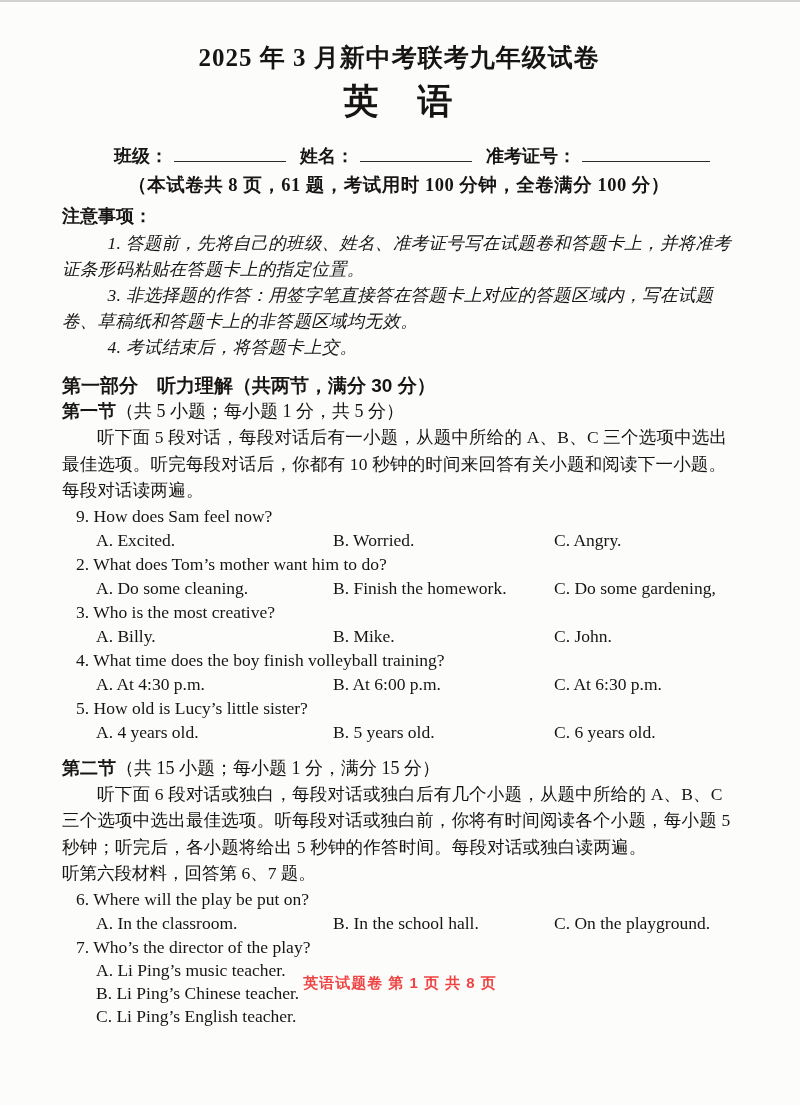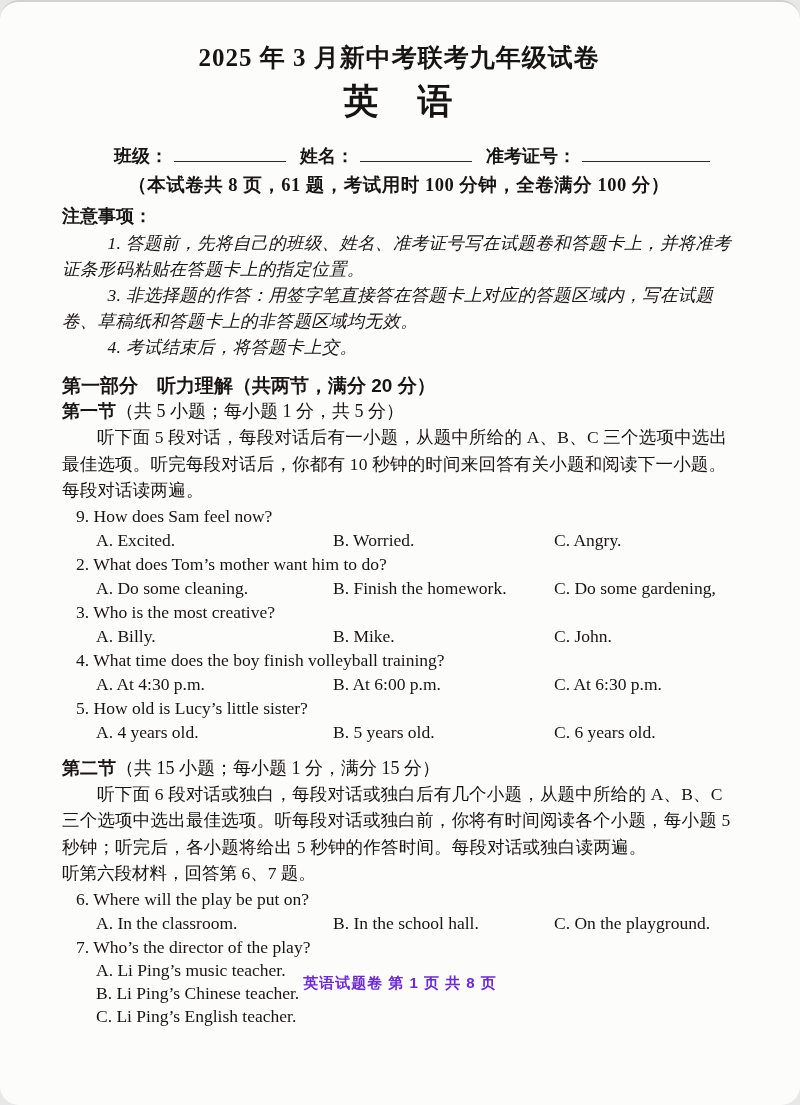--- a/index.html
+++ b/index.html
@@ -6,21 +6,20 @@
   .sheet{
     position:relative;
     width:800px;height:1105px;
     margin:0 auto;
     background:#fcfcfb;
     overflow:hidden;
     color:#171513;
     font-family:"Liberation Serif","DejaVu Serif",serif;
     box-sizing:border-box;
     border-top:2px solid #d2d2d2;
-    border-radius:19px;
   }
   .content{padding:40px 64px 0 62px;}
   .exam-title{
     text-align:center;
     font-size:25px;font-weight:bold;
     line-height:32px;
     font-family:"Liberation Serif","DejaVu Serif",serif;
     letter-spacing:1px;
   }
   .exam-subject{
@@ -109,21 +108,21 @@
   .opts-block div{line-height:23px;}
   .sec2-gap{height:12px;}
   .footer{
     position:absolute;
     left:0;right:0;top:972px;
     text-align:center;
     font-size:15px;
     font-weight:bold;
     font-family:"Liberation Sans","DejaVu Sans",sans-serif;
     letter-spacing:1px;
-    color:#6d28d9;
+    color:#ef4444;
   }
 </style>
 </head>
 <body>
 
 <div class="sheet">
   <div class="content">
 
     <div class="exam-title">2025 年 3 月新中考联考九年级试卷</div>
     <div class="exam-subject">英　语</div>
@@ -132,21 +131,21 @@
       <span>班级：</span><span class="blank w1"></span><span>姓名：</span><span class="blank w2"></span><span>准考证号：</span><span class="blank w3"></span>
     </div>
 
     <div class="meta-line">（本试卷共 8 页，61 题，考试用时 100 分钟，全卷满分 100 分）</div>
 
     <div class="notice-heading">注意事项：</div>
     <p class="note">1. 答题前，先将自己的班级、姓名、准考证号写在试题卷和答题卡上，并将准考证条形码粘贴在答题卡上的指定位置。</p>
     <p class="note">3. 非选择题的作答：用签字笔直接答在答题卡上对应的答题区域内，写在试题卷、草稿纸和答题卡上的非答题区域均无效。</p>
     <p class="note">4. 考试结束后，将答题卡上交。</p>
 
-    <div class="part-heading">第一部分　听力理解（共两节，满分 20 分）</div>
+    <div class="part-heading">第一部分　听力理解（共两节，满分 30 分）</div>
 
     <div class="section-line">
       <span class="section-label">第一节</span><span>（共 5 小题；每小题 1 分，共 5 分）</span>
     </div>
     <p class="cn-para">听下面 5 段对话，每段对话后有一小题，从题中所给的 A、B、C 三个选项中选出最佳选项。听完每段对话后，你都有 10 秒钟的时间来回答有关小题和阅读下一小题。每段对话读两遍。</p>
 
     <div class="q">
       <div class="q-text">9. How does Sam feel now?</div>
       <div class="opts">
         <span>A. Excited.</span>

